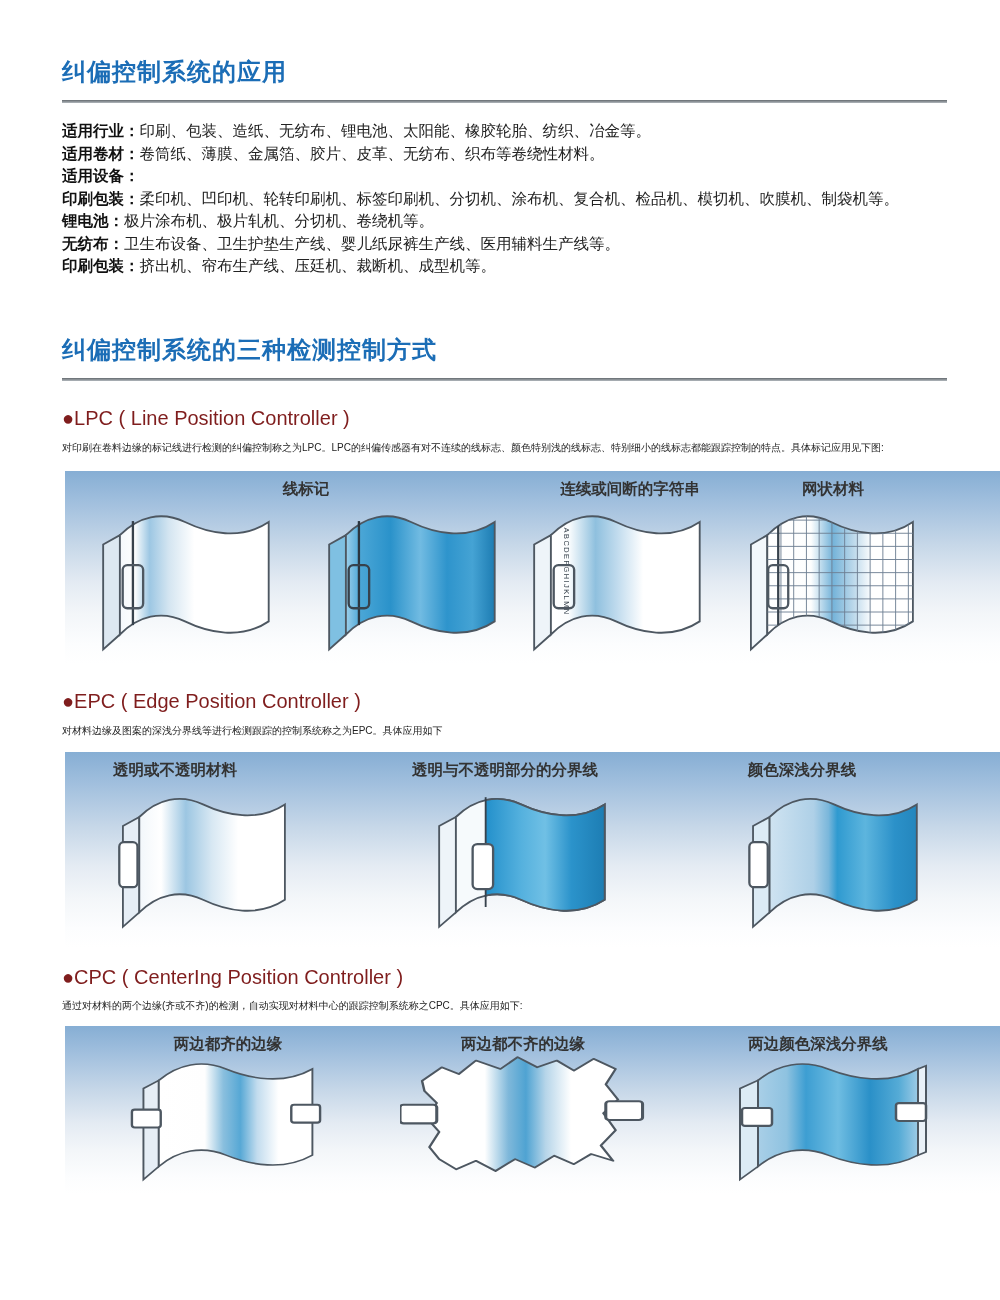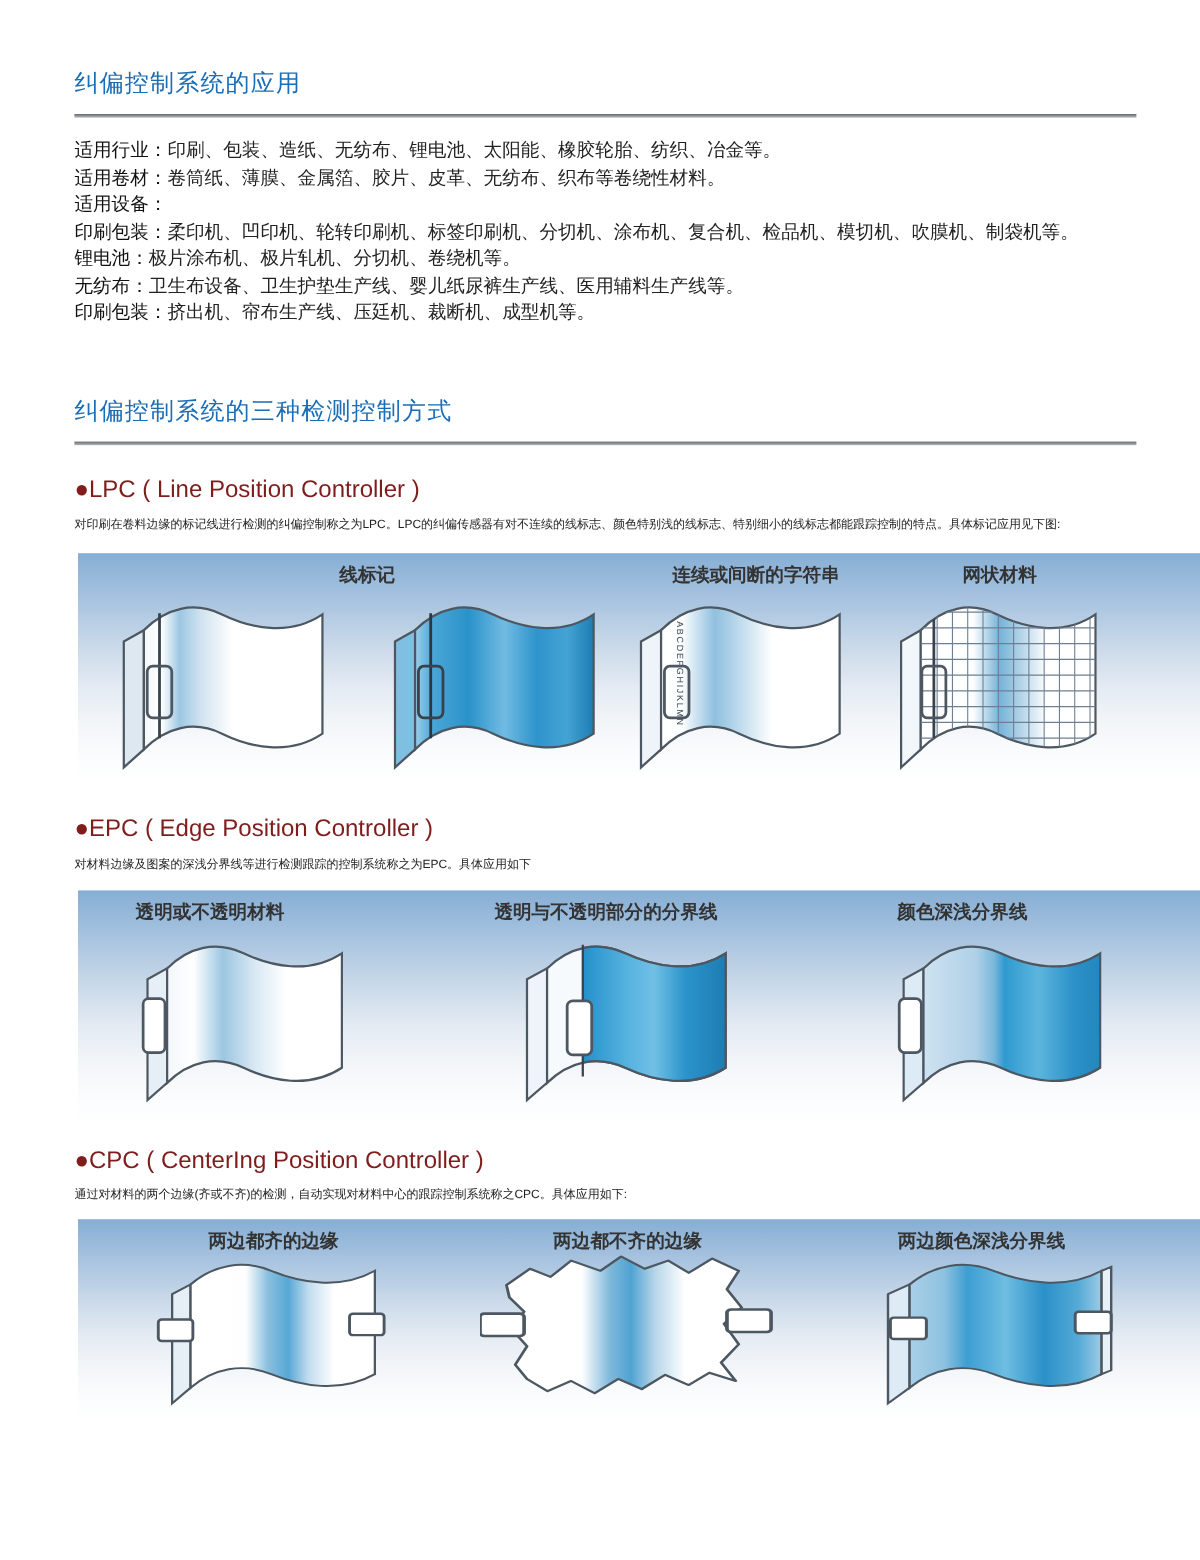--- a/index.html
+++ b/index.html
@@ -1,24 +1,24 @@
 <!DOCTYPE html>
 <html><head>
 <meta charset="utf-8">
 <style>
   html,body{margin:0;padding:0;background:#ffffff;}
   body{width:1000px;height:1300px;font-family:"Liberation Sans","DejaVu Sans",sans-serif;color:#1c1c1c;}
   .page{box-sizing:border-box;width:1000px;height:1300px;padding:56px 53px 0 62px;position:relative;}
 
-  .section-title{font-size:20px;font-weight:normal;color:#1b6db6;margin:0 0 12px 0;letter-spacing:1px;}
+  .section-title{font-size:24px;font-weight:bold;color:#1b6db6;margin:0 0 12px 0;letter-spacing:1px;}
   .rule{height:3px;background:linear-gradient(#646a6f,#b2b8bd);margin:0 0 17px 0;}
 
   .info-rows{font-size:15.5px;line-height:22.5px;}
   .info-row{display:flex;}
-  .info-row b{white-space:nowrap;font-weight:normal;color:#111;}
+  .info-row b{white-space:nowrap;font-weight:bold;color:#111;}
   .info-row span{flex:1;color:#222;}
 
   .methods-title{margin-top:56px;}
 
   .sub-heading{font-size:20px;color:#7f1d1d;margin:26px 0 4px 0;font-weight:400;}
   .desc{font-size:10px;line-height:28px;color:#222;max-width:905px;margin:0;}
 
   .figure{position:relative;width:956px;margin-top:9px;margin-left:3px;
     background:linear-gradient(180deg,#86aed4 0%,#9fbedd 15%,#c6d7e8 38%,#e4ebf3 58%,#f3f6f9 74%,#fcfdfe 90%,#ffffff 100%);}
   .fig-lpc{height:193px;}

